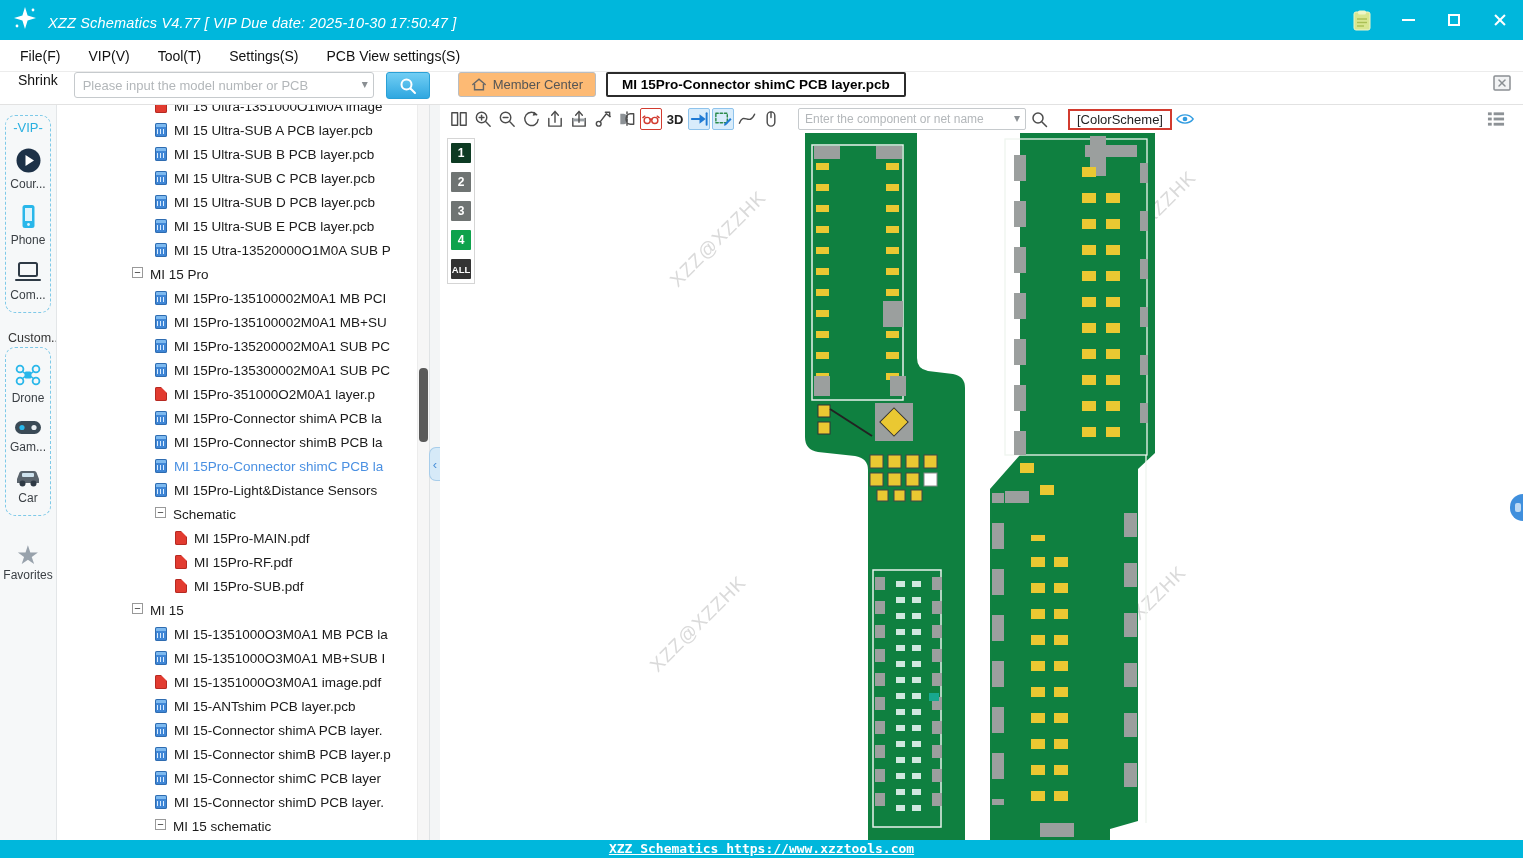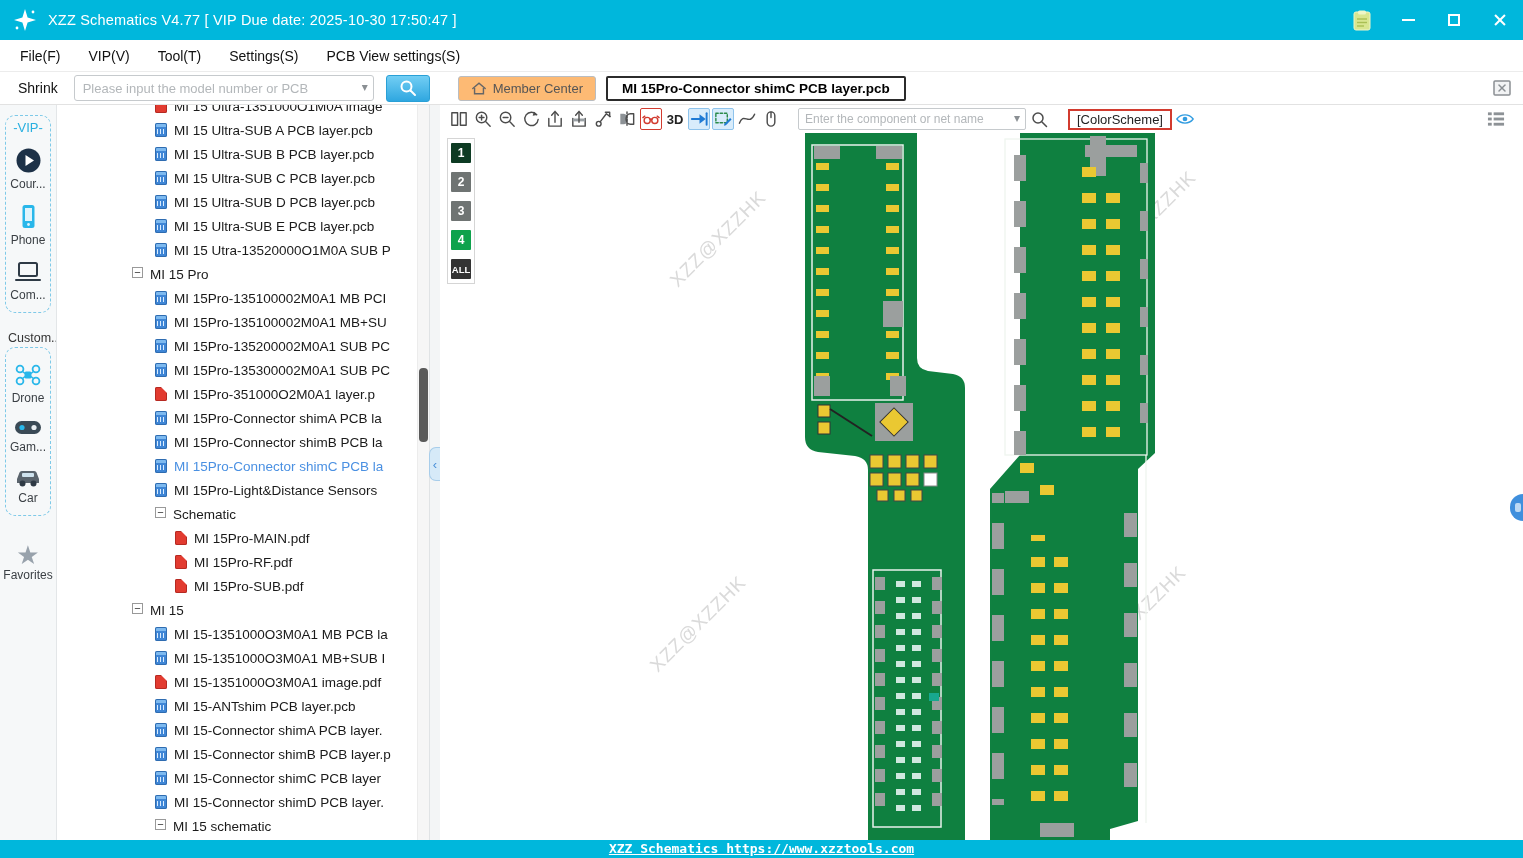--- a/index.html
+++ b/index.html
@@ -1,37 +1,37 @@
 <!DOCTYPE html>
 <html><head>
 <meta charset="utf-8">
 <style>
   * { margin:0; padding:0; box-sizing:border-box; }
   html,body { width:1523px; height:858px; overflow:hidden; font-family:"Liberation Sans",sans-serif; background:#fff; }
   body { position:relative; }
 
   
-  #titlebar { position:absolute; left:0; top:0; width:1523px; height:40px; background:#00b7dc; display:flex; align-items:center; padding:0 12px; }
+  #titlebar { position:absolute; left:0; top:0; width:1523px; height:40px; background:#00b7dc; display:flex; align-items:flex-end; padding:9px 12px;font-style:italic; }
   #titlebar .logo { width:26px; height:26px; margin-right:10px; flex:none; }
   #titlebar .app-title { color:#fff; font-size:14.5px; letter-spacing:.2px; white-space:nowrap; }
   #titlebar .spacer { flex:1; }
   .win-ctl { width:22px; height:22px; display:flex; align-items:center; justify-content:center; margin-left:24px; cursor:default; }
   .min-bar { width:13px; height:2px; background:#fff; display:block; }
   .max-box { width:12px; height:12px; border:2px solid #fff; display:block; }
   .close-x { position:relative; width:14px; height:14px; display:block; }
   .close-x::before,.close-x::after { content:""; position:absolute; left:6px; top:0; width:2px; height:14px; background:#fff; }
   .close-x::before { transform:rotate(45deg); } .close-x::after { transform:rotate(-45deg); }
   .clip-icon { width:18px; height:21px; }
 
   
   #menubar { position:absolute; left:0; top:40px; width:1523px; height:32px; background:#fff; border-bottom:1px solid #ececec; display:flex; align-items:center; padding-left:6px; }
   .menu-item { font-size:14px; color:#111; padding:0 14px; line-height:32px; cursor:default; }
 
   
-  #toolbar2 { position:absolute; left:0; top:72px; width:1523px; height:33px; background:#fff; border-bottom:1px solid #e2e2e2; display:flex; align-items:center; padding-left:8px; }
+  #toolbar2 { position:absolute; left:0; top:72px; width:1523px; height:33px; background:#fff; border-bottom:1px solid #e2e2e2; display:flex; padding-left:8px; }
   #shrink-btn { font-size:14px; color:#111; padding:0 10px; margin-right:6px; }
   .combo { position:relative; width:300px; height:26px; }
   .combo input { width:100%; height:100%; border:1px solid #c6cacd; border-radius:3px; padding:0 24px 0 8px; font-size:13px; color:#333; font-family:inherit; }
   .combo input::placeholder { color:#b3b7ba; }
   .combo .chev { position:absolute; right:6px; top:5px; color:#8a8f93; font-size:12px; pointer-events:none; }
   #model-search-btn { width:44px; height:27px; margin-left:12px; border:1px solid #2aa0d6; border-radius:3px; background:linear-gradient(180deg,#72cef4,#2fa7e0); display:flex; align-items:center; justify-content:center; }
   #member-center-btn { margin-left:28px; height:25px; border:1px solid #b9bdc2; border-radius:3px; background:#fdba74; color:#555; font-size:13px; display:flex; align-items:center; padding:0 12px; gap:6px; }
   #doc-tab { margin-left:10px; height:25px; border:2px solid #2b2b2b; border-radius:2px; background:#fff; font-size:13.5px; font-weight:bold; color:#000; display:flex; align-items:center; padding:0 14px; white-space:nowrap; }
   #toolbar2 .tspacer { flex:1; }
   #close-panel-icon { margin-right:10px; }

